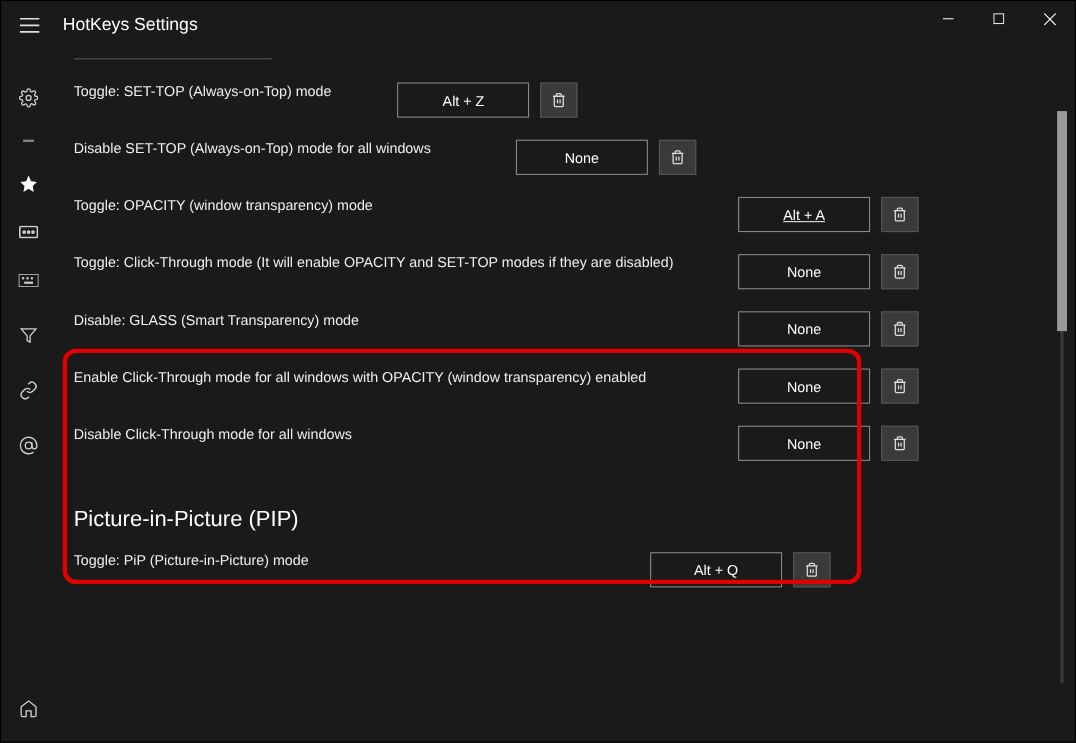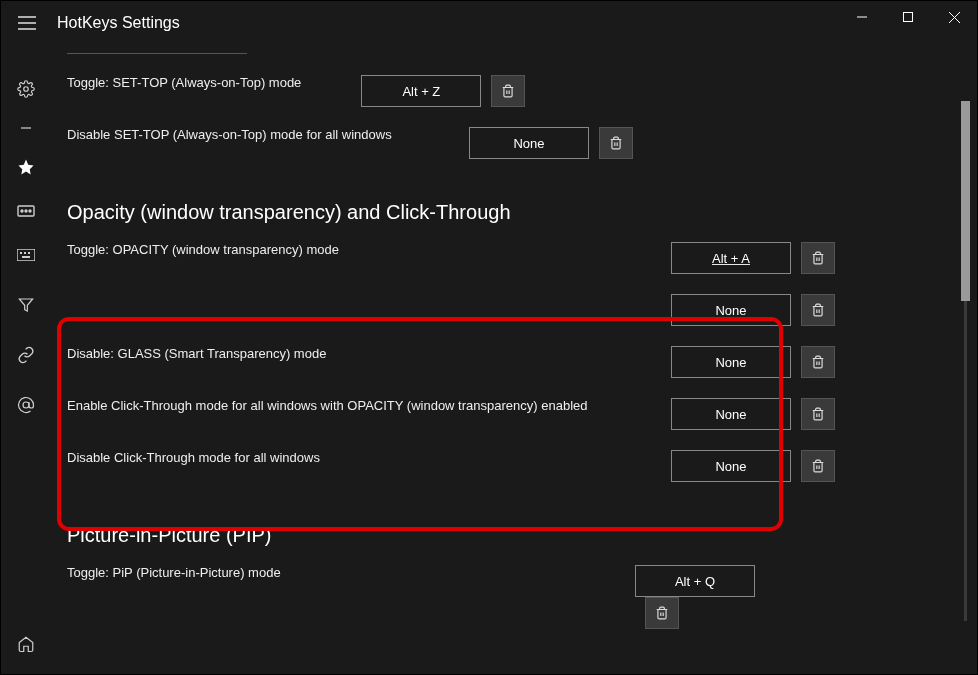--- a/index.html
+++ b/index.html
@@ -192,35 +192,35 @@
     <div style="display:flex; margin-left:auto; margin-right:312px;">
       <div class="hotkey-btn" style="margin-left:-166px;">None</div>
       <div class="trash-btn">
         <svg width="14" height="16" viewBox="0 0 24 24" fill="none" stroke="#ddd" stroke-width="2">
             <path d="M3 6h18M8 6V4a2 2 0 0 1 2-2h4a2 2 0 0 1 2 2v2m3 0v14a2 2 0 0 1-2 2H7a2 2 0 0 1-2-2V6h14zM10 11v6M14 11v6"></path>
           </svg>
       </div>
     </div>
   </div>
 
-  <div class="section-head">Opacity (window transparency) and Click-Through</div>
 
   <div class="row">
     <span class="row-label">Toggle: OPACITY (window transparency) mode</span>
     <div style="display:flex; margin-left:auto; margin-right:112px;text-decoration:underline;">
       <div class="hotkey-btn">Alt + A</div>
       <div class="trash-btn">
         <svg width="14" height="16" viewBox="0 0 24 24" fill="none" stroke="#ddd" stroke-width="2">
             <path d="M3 6h18M8 6V4a2 2 0 0 1 2-2h4a2 2 0 0 1 2 2v2m3 0v14a2 2 0 0 1-2 2H7a2 2 0 0 1-2-2V6h14zM10 11v6M14 11v6"></path>
           </svg>
       </div>
     </div>
   </div>
 
   <div class="row">
+    <span class="row-label">Toggle: Click-Through mode (It will enable OPACITY and SET-TOP modes if they are disabled)</span>
     <div style="display:flex; margin-left:auto; margin-right:112px;">
       <div class="hotkey-btn">None</div>
       <div class="trash-btn">
         <svg width="14" height="16" viewBox="0 0 24 24" fill="none" stroke="#ddd" stroke-width="2">
             <path d="M3 6h18M8 6V4a2 2 0 0 1 2-2h4a2 2 0 0 1 2 2v2m3 0v14a2 2 0 0 1-2 2H7a2 2 0 0 1-2-2V6h14zM10 11v6M14 11v6"></path>
           </svg>
       </div>
     </div>
   </div>
 
@@ -257,21 +257,21 @@
             <path d="M3 6h18M8 6V4a2 2 0 0 1 2-2h4a2 2 0 0 1 2 2v2m3 0v14a2 2 0 0 1-2 2H7a2 2 0 0 1-2-2V6h14zM10 11v6M14 11v6"></path>
           </svg>
       </div>
     </div>
   </div>
 
   <div class="section-head">Picture-in-Picture (PIP)</div>
 
   <div class="row">
     <span class="row-label">Toggle: PiP (Picture-in-Picture) mode</span>
-    <div style="display:flex; margin-left:auto; margin-right:192px;flex-direction:column;">
+    <div style="display:flex; margin-left:auto; margin-right:192px;">
       <div class="hotkey-btn">Alt + Q</div>
       <div class="trash-btn">
         <svg width="14" height="16" viewBox="0 0 24 24" fill="none" stroke="#ddd" stroke-width="2">
             <path d="M3 6h18M8 6V4a2 2 0 0 1 2-2h4a2 2 0 0 1 2 2v2m3 0v14a2 2 0 0 1-2 2H7a2 2 0 0 1-2-2V6h14zM10 11v6M14 11v6"></path>
           </svg>
       </div>
     </div>
   </div>
 
 </div>

